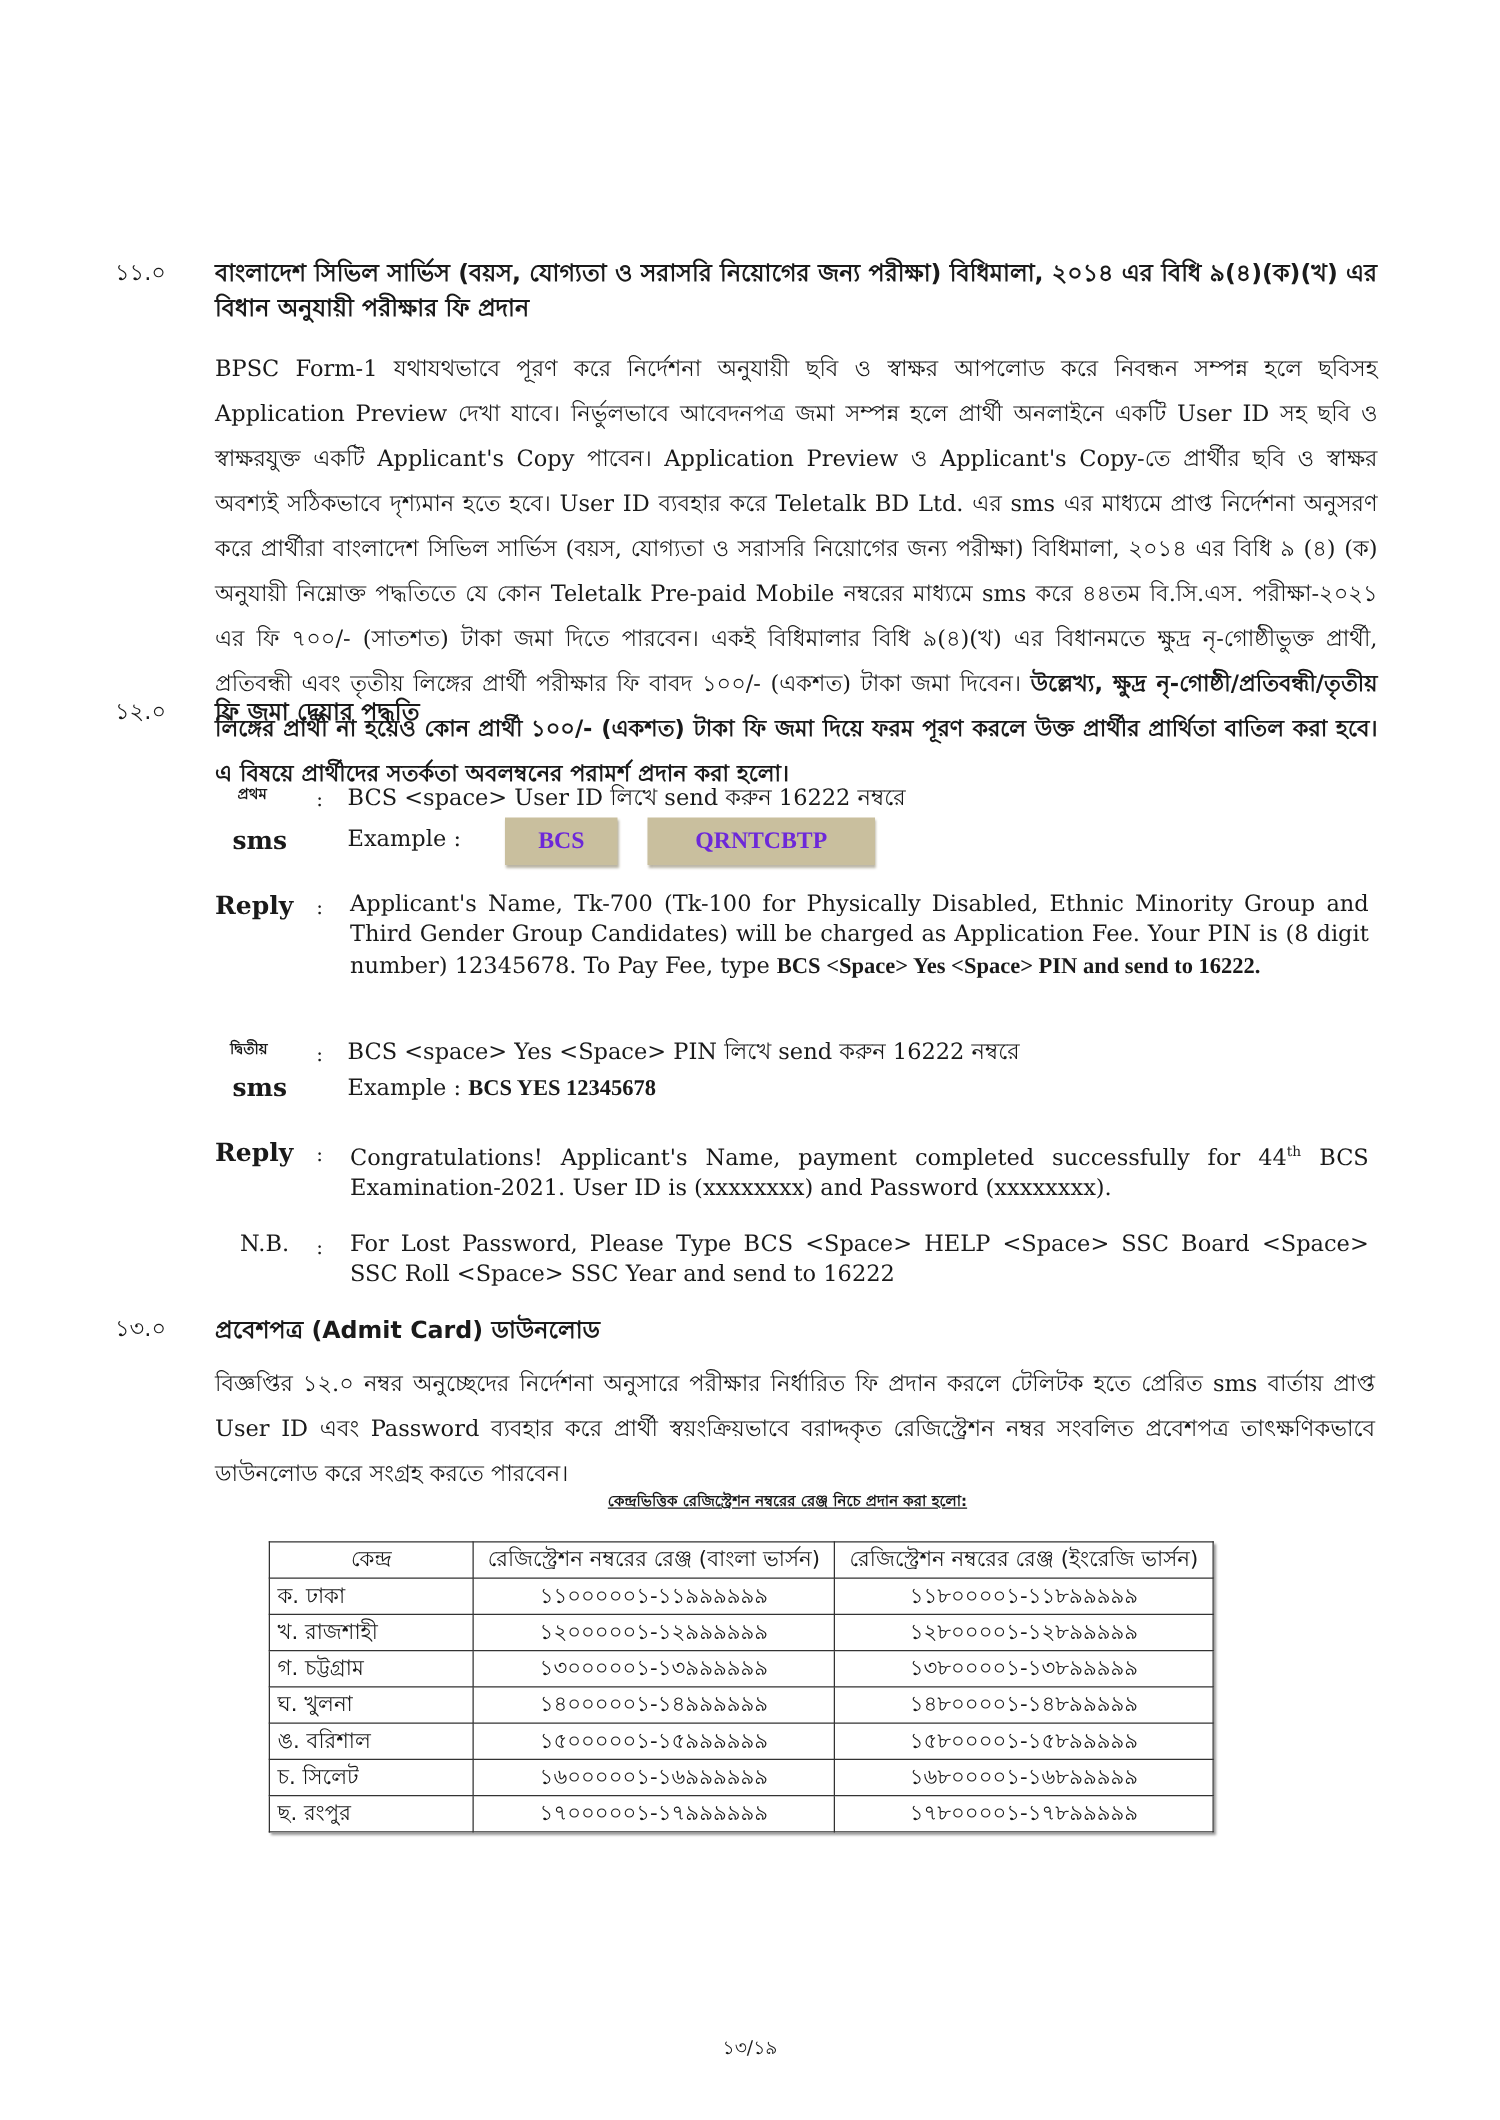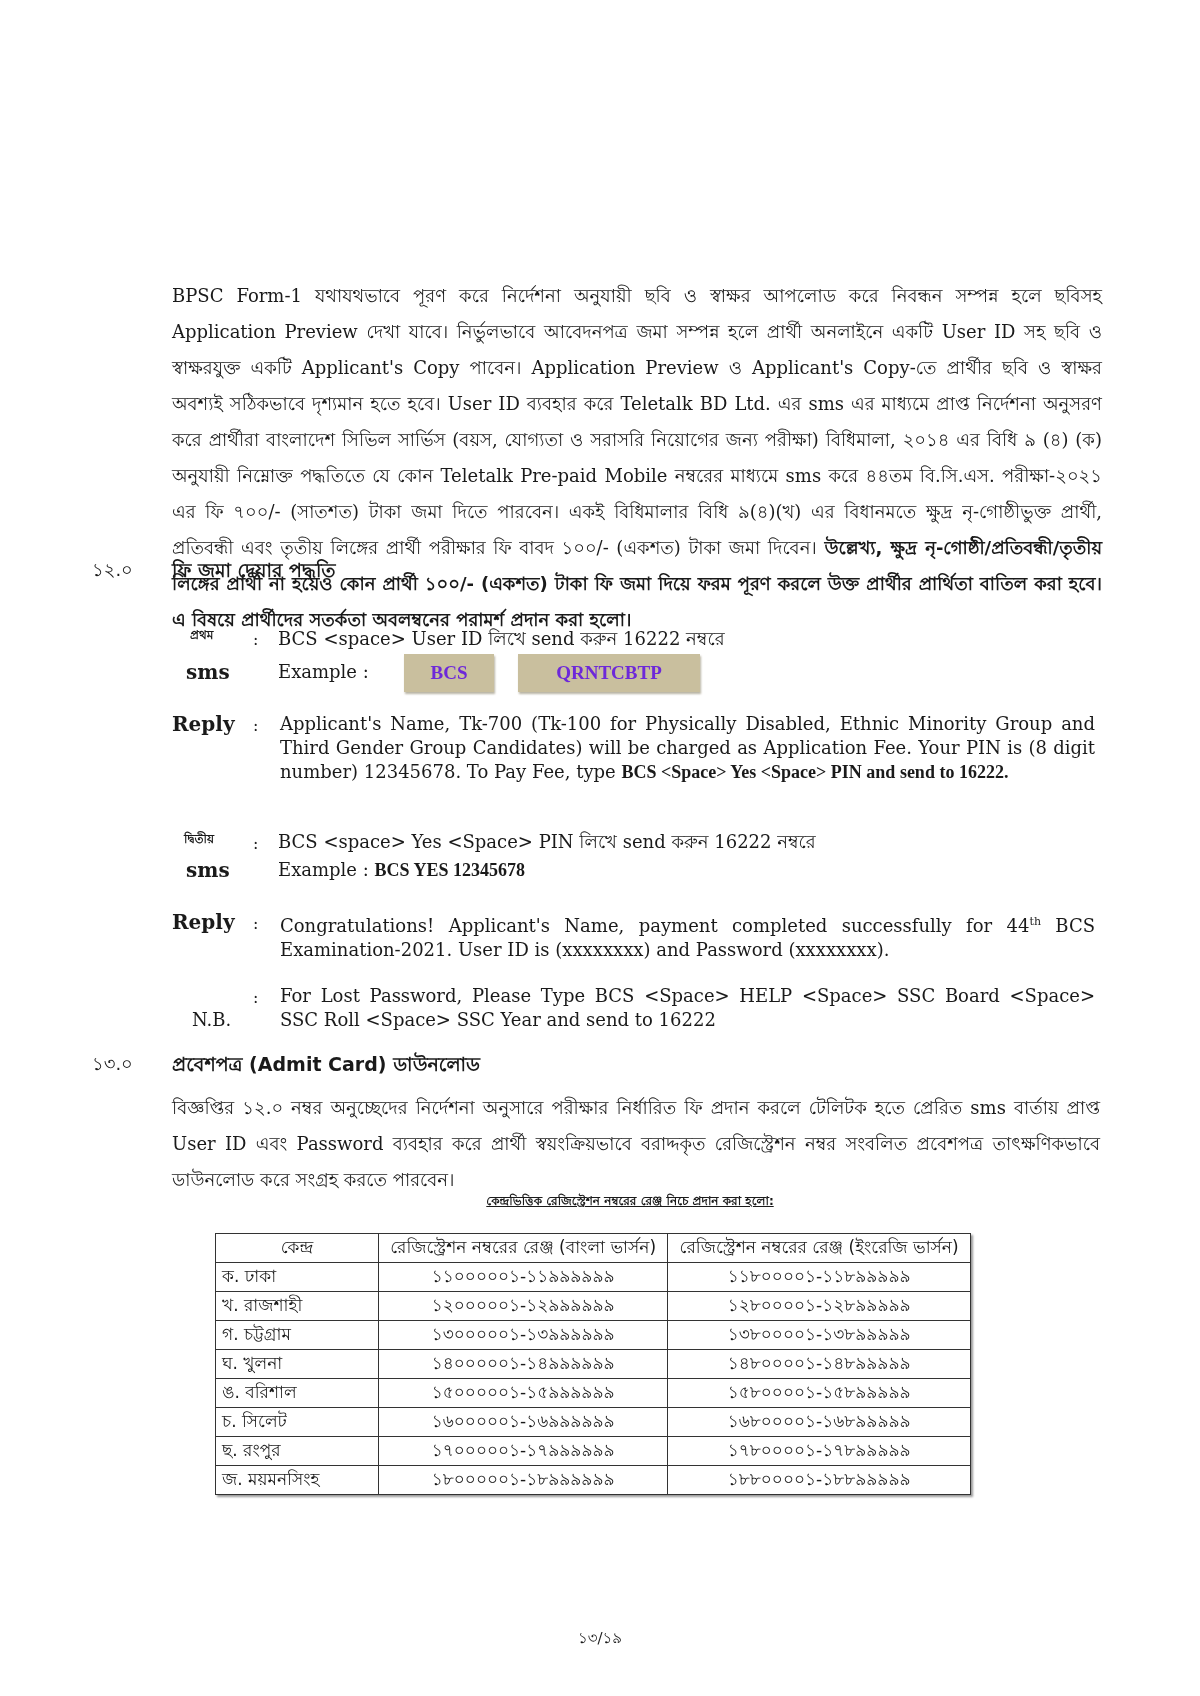--- a/index.html
+++ b/index.html
@@ -32,20 +32,24 @@
   table.reg td.c { text-align: center; }
   table.reg td.l { text-align: left; }
 
   .footer { position: absolute; left: 0; width: 1200px; top: 1626px; text-align: center; font-size: 15px; }
 </style>
 </head>
 <body>
 
 <div class="page">
 
+  <div class="sec-head" style="top:205px;">
+    <span class="sec-num">১১.০</span>
+    <span class="sec-title">বাংলাদেশ সিভিল সার্ভিস (বয়স, যোগ্যতা ও সরাসরি নিয়োগের জন্য পরীক্ষা) বিধিমালা, ২০১৪ এর বিধি ৯(৪)(ক)(খ) এর বিধান অনুযায়ী পরীক্ষার ফি প্রদান</span>
+  </div>
   <div class="para" style="top:278px;">
     <span> BPSC Form-1 যথাযথভাবে পূরণ করে নির্দেশনা অনুযায়ী ছবি ও স্বাক্ষর আপলোড করে নিবন্ধন সম্পন্ন হলে ছবিসহ Application Preview দেখা যাবে। নির্ভুলভাবে আবেদনপত্র জমা সম্পন্ন হলে প্রার্থী অনলাইনে একটি User ID সহ ছবি ও স্বাক্ষরযুক্ত একটি Applicant's Copy পাবেন। Application Preview ও Applicant's Copy-তে প্রার্থীর ছবি ও স্বাক্ষর অবশ্যই সঠিকভাবে দৃশ্যমান হতে হবে। User ID ব্যবহার করে Teletalk BD Ltd. এর sms এর মাধ্যমে প্রাপ্ত নির্দেশনা অনুসরণ করে প্রার্থীরা বাংলাদেশ সিভিল সার্ভিস (বয়স, যোগ্যতা ও সরাসরি নিয়োগের জন্য পরীক্ষা) বিধিমালা, ২০১৪ এর বিধি ৯ (৪) (ক) অনুযায়ী নিম্নোক্ত পদ্ধতিতে যে কোন Teletalk Pre-paid Mobile নম্বরের মাধ্যমে sms করে ৪৪তম বি.সি.এস. পরীক্ষা-২০২১ এর ফি ৭০০/- (সাতশত) টাকা জমা দিতে পারবেন। একই বিধিমালার বিধি ৯(৪)(খ) এর বিধানমতে ক্ষুদ্র নৃ-গোষ্ঠীভুক্ত প্রার্থী, প্রতিবন্ধী এবং তৃতীয় লিঙ্গের প্রার্থী পরীক্ষার ফি বাবদ ১০০/- (একশত) টাকা জমা দিবেন। </span><span class="bold">উল্লেখ্য, ক্ষুদ্র নৃ-গোষ্ঠী/প্রতিবন্ধী/তৃতীয় লিঙ্গের প্রার্থী না হয়েও কোন প্রার্থী ১০০/- (একশত) টাকা ফি জমা দিয়ে ফরম পূরণ করলে উক্ত প্রার্থীর প্রার্থিতা বাতিল করা হবে। এ বিষয়ে প্রার্থীদের সতর্কতা অবলম্বনের পরামর্শ প্রদান করা হলো।</span>
   </div>
 
   <div class="sec-head" style="top:556px;">
     <span class="sec-num">১২.০</span>
     <span class="sec-title">ফি জমা দেয়ার পদ্ধতি</span>
   </div>
 
   <div>
@@ -78,21 +82,21 @@
 
   <div>
     <span class="lbl serif" style="left:172px; top:910px; font-size:20px;">Reply</span>
     <span class="colon" style="left:253px; top:914px;">:</span>
     <div class="txt" style="left:280px; top:910px; width:815px; text-align:justify;">
       <span>Congratulations! Applicant's Name, payment completed successfully for 44</span><sup style="font-size:11px;">th</sup><span> BCS Examination-2021. User ID is (xxxxxxxx) and Password (xxxxxxxx).</span>
     </div>
   </div>
 
   <div>
-    <span class="txt" style="left:192px; top:984px;margin-top:24px;">N.B.</span>
+    <span class="txt" style="left:192px; top:984px;">N.B.</span>
     <span class="colon" style="left:253px; top:988px;">:</span>
     <div class="txt" style="left:280px; top:984px; width:815px; text-align:justify;">For Lost Password, Please Type BCS &lt;Space&gt; HELP &lt;Space&gt; SSC Board &lt;Space&gt; SSC Roll &lt;Space&gt; SSC Year and send to 16222</div>
   </div>
 
   <div class="sec-head" style="top:1050px;">
     <span class="sec-num">১৩.০</span>
     <span class="sec-title">প্রবেশপত্র (Admit Card) ডাউনলোড</span>
   </div>
   <div class="para" style="top:1090px; width:928px;">বিজ্ঞপ্তির ১২.০ নম্বর অনুচ্ছেদের নির্দেশনা অনুসারে পরীক্ষার নির্ধারিত ফি প্রদান করলে টেলিটক হতে প্রেরিত sms বার্তায় প্রাপ্ত User ID এবং Password ব্যবহার করে প্রার্থী স্বয়ংক্রিয়ভাবে বরাদ্দকৃত রেজিস্ট্রেশন নম্বর সংবলিত প্রবেশপত্র তাৎক্ষণিকভাবে ডাউনলোড করে সংগ্রহ করতে পারবেন।</div>
 
@@ -135,22 +139,17 @@
       <tr>
         <td class="l">চ. সিলেট</td>
         <td class="c">১৬০০০০০১-১৬৯৯৯৯৯৯</td>
         <td class="c">১৬৮০০০০১-১৬৮৯৯৯৯৯</td>
       </tr>
       <tr>
         <td class="l">ছ. রংপুর</td>
         <td class="c">১৭০০০০০১-১৭৯৯৯৯৯৯</td>
         <td class="c">১৭৮০০০০১-১৭৮৯৯৯৯৯</td>
       </tr>
-      <tr>
-        <td class="l">জ. ময়মনসিংহ</td>
-        <td class="c">১৮০০০০০১-১৮৯৯৯৯৯৯</td>
-        <td class="c">১৮৮০০০০১-১৮৮৯৯৯৯৯</td>
-      </tr>
     </tbody>
   </table>
 
   <div class="footer">১৩/১৯</div>
 </div>
 
 </body></html>

